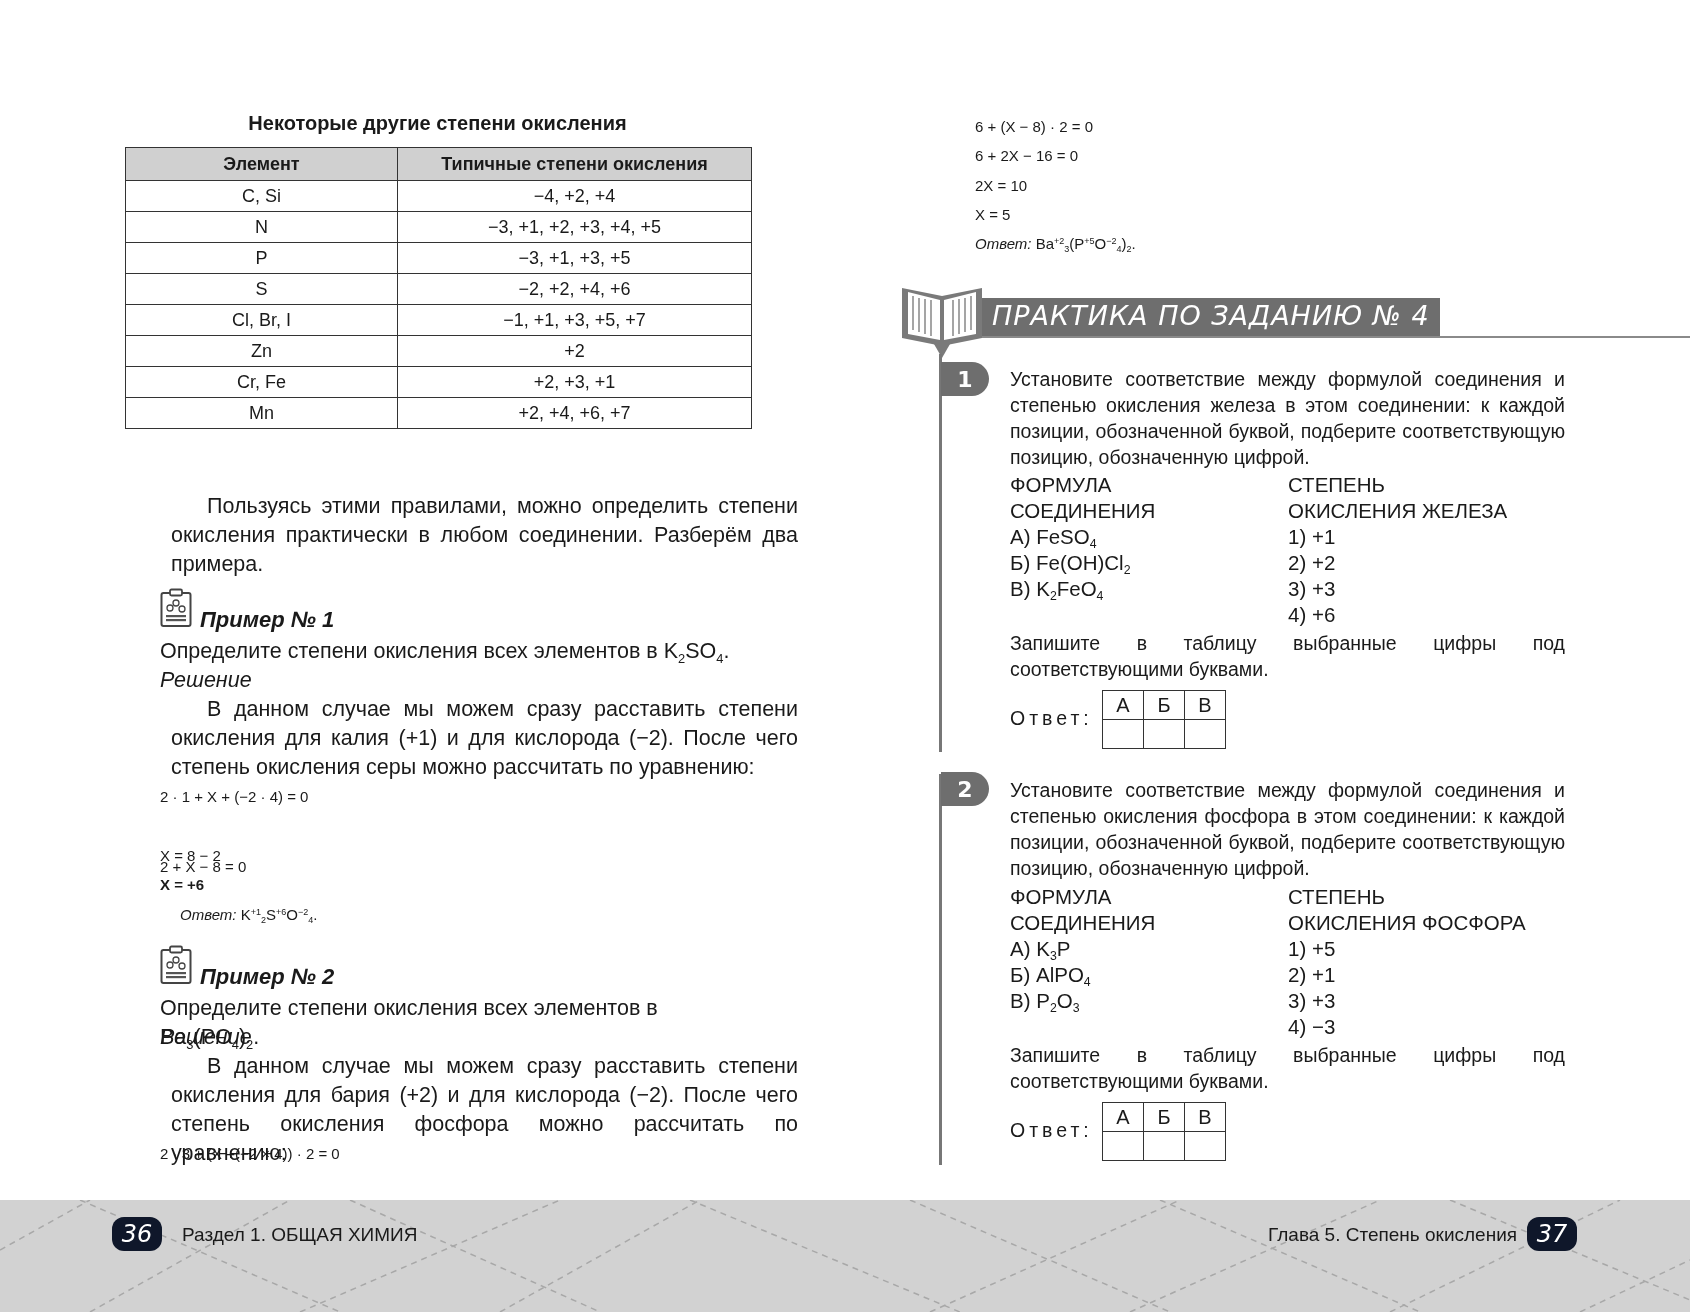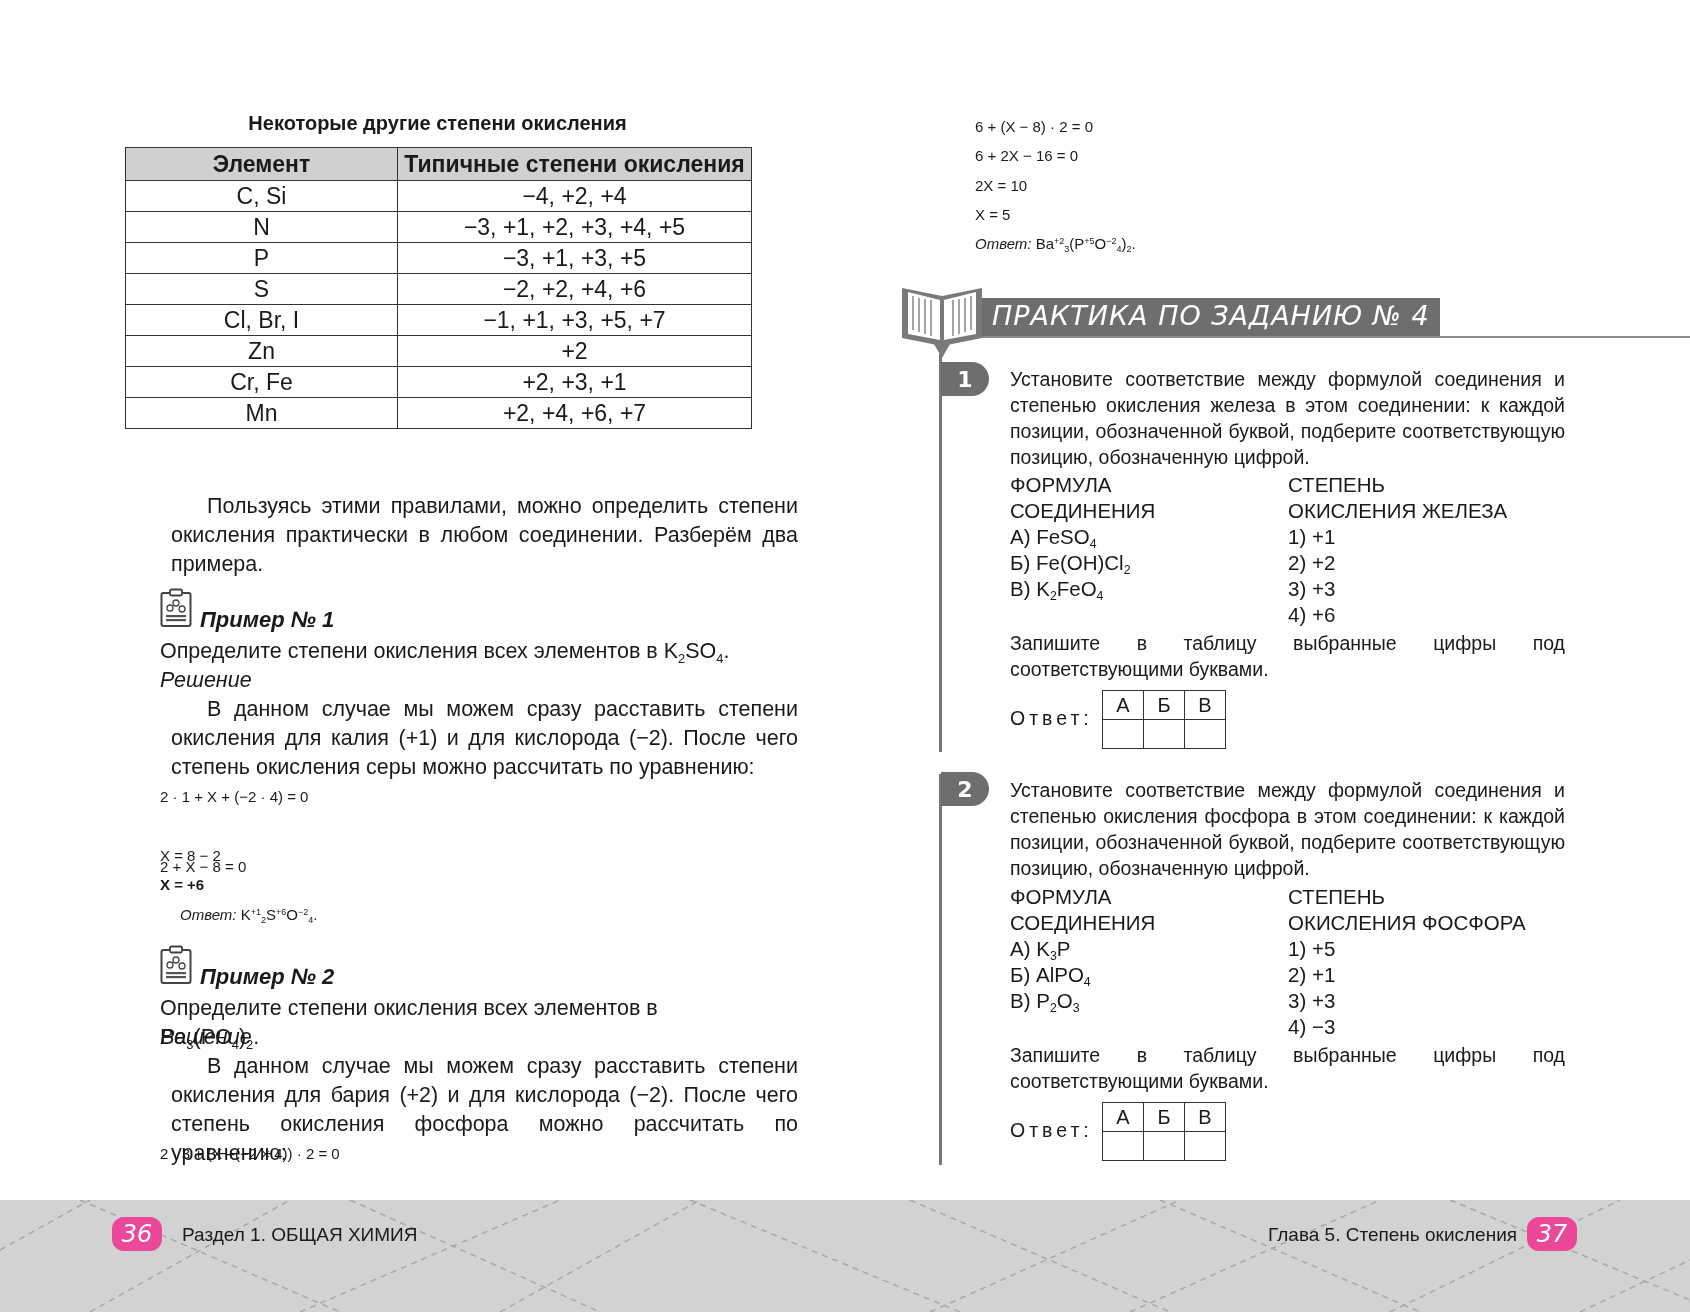--- a/index.html
+++ b/index.html
@@ -4,21 +4,21 @@
 <style>
   html, body { margin:0; padding:0; }
   body { width:1690px; height:1312px; position:relative; background:#ffffff; overflow:hidden;
          font-family:"Liberation Sans", "DejaVu Sans", sans-serif; color:#1a1a1a; }
   .abs { position:absolute; }
   sub { font-size:0.6em; vertical-align:-0.35em; line-height:0; }
   sup { font-size:0.6em; vertical-align:0.55em; line-height:0; }
 
   
   .table-caption { left:125px; top:112px; width:625px; text-align:center; font-weight:bold; font-size:20px; }
-  table.ox { position:absolute; left:125px; top:147px; width:627px; border-collapse:collapse; font-size:23px;padding-left:14px; }
+  table.ox { position:absolute; left:125px; top:147px; width:627px; border-collapse:collapse; font-size:18px;padding-left:14px; }
   table.ox th, table.ox td { border:1.5px solid #333; text-align:center; height:30px; padding:0; }
   table.ox th { background:#d0d0d0; font-weight:bold; height:32px; }
   table.ox td:first-child, table.ox th:first-child { width:271px; }
 
   .para { font-size:21.5px; line-height:29px; }
   .p-intro { left:125px; top:492px; width:627px; text-align:justify; }
   .indent { text-indent:36px;margin-left:46px; }
 
   .example-head { font-weight:bold; font-style:italic; font-size:22px; }
   .clip-icon { width:32px; height:40px; }
@@ -34,21 +34,21 @@
                font-size:22px; font-weight:bold; display:flex; align-items:center; justify-content:center;
                font-family:"DejaVu Sans", sans-serif; }
   .task-text { font-size:19.5px; line-height:26px; width:555px; text-align:justify; }
   .col-list { font-size:20.5px; line-height:26px; }
   .answer-label { font-size:19.5px; letter-spacing:4px; }
   table.ans { border-collapse:collapse; font-size:20px; }
   table.ans td { border:1.5px solid #333; width:40px; height:28px; text-align:center; padding:0; }
 
   
   .footer { left:0; top:1200px; width:1690px; height:112px; background:#d2d2d2; overflow:hidden; }
-  .page-badge { width:50px; height:34px; background:#ec4899; color:#fff; border-radius:12px;
+  .page-badge { width:50px; height:34px; background:#0f172a; color:#fff; border-radius:12px;
                 font-size:24px; display:flex; align-items:center; justify-content:center; font-style:italic;
                 font-family:"DejaVu Sans", sans-serif; }
   .footer-text { font-size:19px; font-weight:normal; }
 </style>
 </head>
 <body>
 
 <div class="abs table-caption">Некоторые другие степени окисления</div>
 
 <table class="ox">

